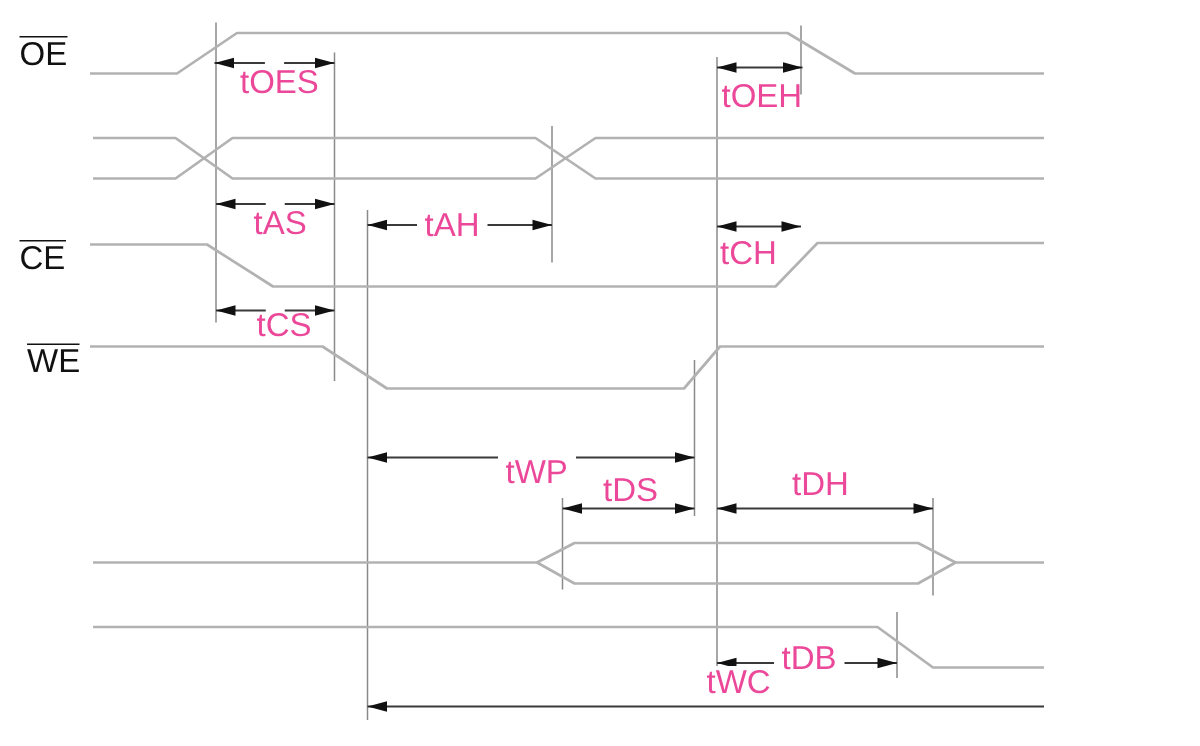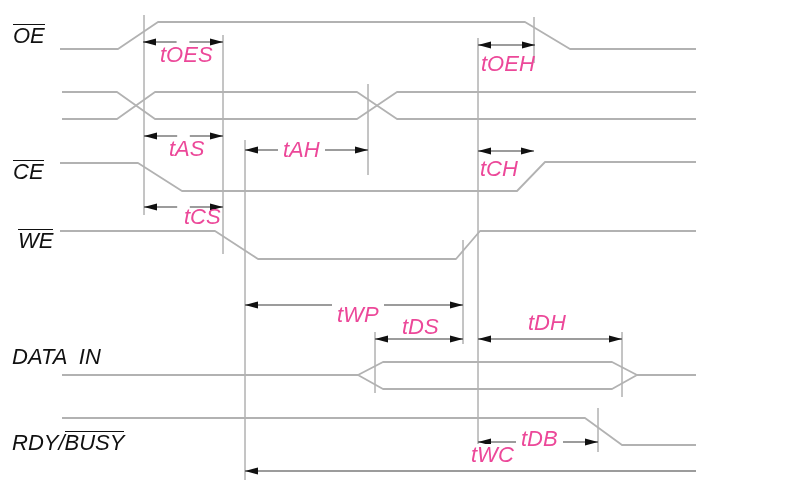--- a/index.html
+++ b/index.html
@@ -2,21 +2,20 @@
 <html><head>
 <meta charset="utf-8">
 <style>
   html,body{margin:0;padding:0;background:#ffffff;}
   .stage{
     position:relative;
     width:696px;height:497px;
     background:#ffffff;
     font-family:"Liberation Sans", sans-serif;
     overflow:hidden;
-    font-style:italic;
   }
   .stage svg{position:absolute;left:0;top:0;}
   .sig-label{
     position:absolute;
     font-size:22px;
     color:#111;
     white-space:pre;
     line-height:22px;
   }
   .sig-label .ov{
@@ -104,28 +103,26 @@
       <polygon points="762,471 749,467.5 749,474.5" fill="#111111" stroke="none"></polygon>
     </svg>
 
   <div class="sig-label" style="left:13px;top:24px"><span class="ov">OE</span></div>
 
 
   <div class="sig-label" style="left:13px;top:160px"><span class="ov">CE</span></div>
 
   <div class="sig-label" style="left:18px;top:229px"><span class="ov">WE</span></div>
 
-  <div class="sig-label" style="left:12px;top:346px"><span>DATA  IN</span></div>
 
-  <div class="sig-label" style="left:12px;top:431px"><span>RDY/</span><span class="ov">BUSY</span></div>
 
   <div class="dim-label" style="left:160px;top:44px">tOES</div>
   <div class="dim-label" style="left:481px;top:53px">tOEH</div>
   <div class="dim-label" style="left:169px;top:138px">tAS</div>
   <div class="dim-label inline" style="left:278px;top:139px">tAH</div>
   <div class="dim-label" style="left:480px;top:158px">tCH</div>
-  <div class="dim-label" style="left:184px;top:206px">tCS</div>
+  <div class="dim-label" style="left:171px;top:206px">tCS</div>
   <div class="dim-label inline" style="left:332px;top:304px">tWP</div>
   <div class="dim-label" style="left:402px;top:316px">tDS</div>
   <div class="dim-label inline" style="left:523px;top:312px">tDH</div>
   <div class="dim-label inline" style="left:516px;top:428px">tDB</div>
   <div class="dim-label inline" style="left:466px;top:444px">tWC</div>
 </div>
 
 </body></html>

